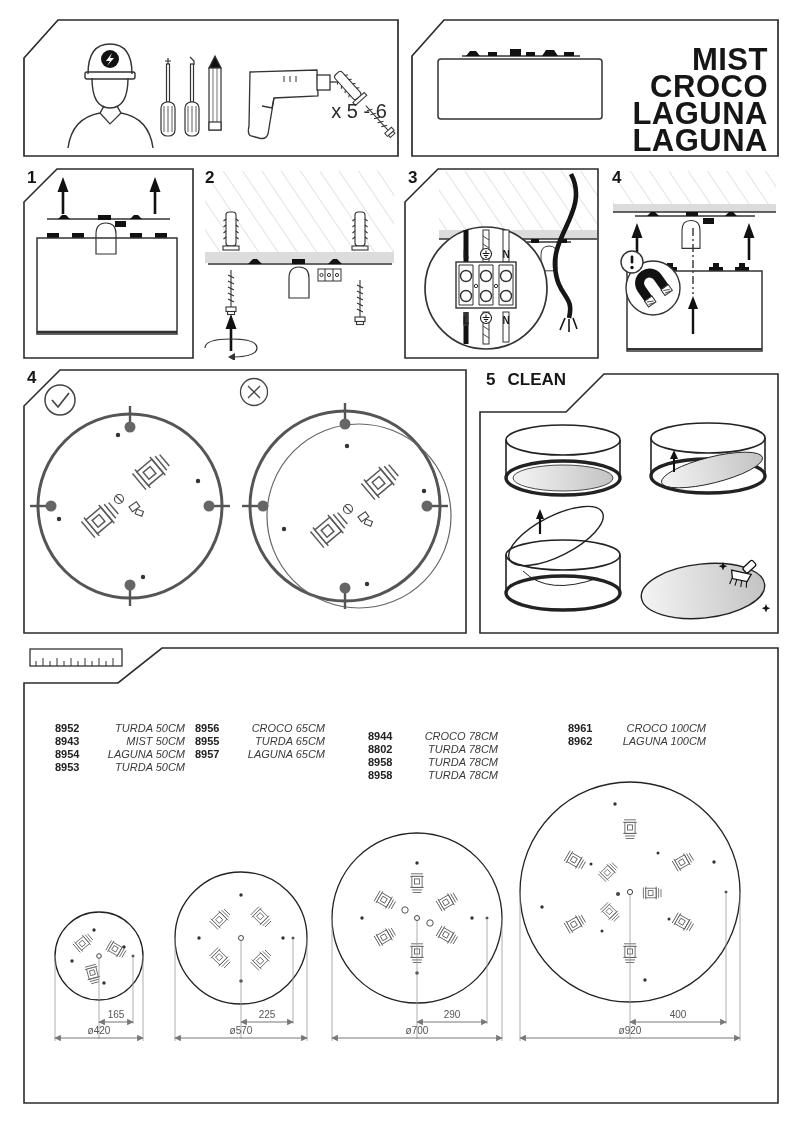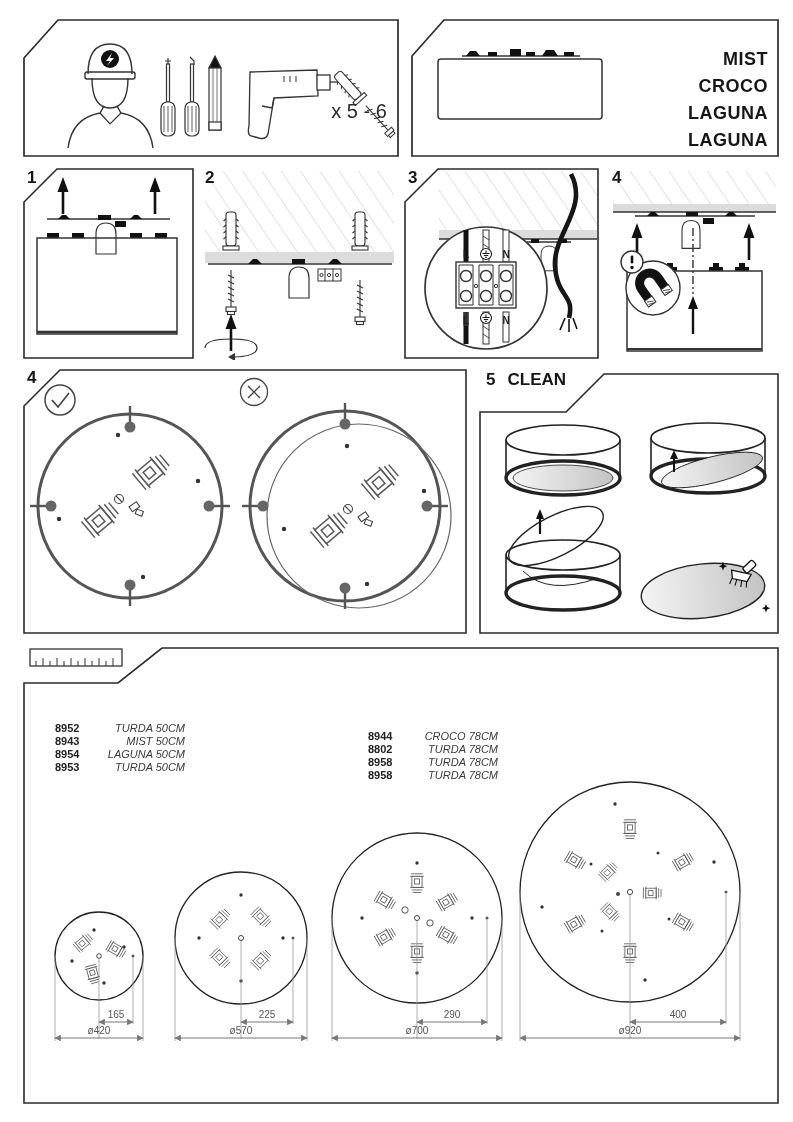--- a/index.html
+++ b/index.html
@@ -4,21 +4,21 @@
 <style>
   html,body{margin:0;padding:0;background:#e8e8e8;}
   .page{position:relative;width:793px;height:1122px;background:#ffffff;
         font-family:"Liberation Sans",sans-serif;color:#1c1c1c;overflow:hidden;}
   .panel{position:absolute;}
   .panel svg.art{position:absolute;left:0;top:0;}
   .num{position:absolute;top:2px;left:5px;font-weight:bold;font-size:17px;color:#161616;}
   .clean-title{position:absolute;top:4px;left:8px;font-weight:bold;font-size:17px;color:#161616;
                display:flex;gap:12px;}
   .models{position:absolute;right:12px;top:30px;text-align:right;font-weight:bold;
-          font-size:18px;line-height:27px;letter-spacing:.5px;color:#161616;}
+          font-size:31px;line-height:27px;letter-spacing:.5px;color:#161616;}
   .qty{position:absolute;left:300px;top:84px;width:74px;text-align:center;
        font-size:20px;color:#2b2b2b;}
   .pcol{position:absolute;font-size:11px;line-height:13px;color:#3a3a3a;}
   .prow{display:flex;}
   .pcode{font-weight:bold;width:34px;color:#222;}
   .pname{width:96px;text-align:right;font-style:italic;}
   .pname.wide{width:104px;}
 </style>
 </head>
 <body>
@@ -569,33 +569,57 @@
         </div>
     <div class="prow">
           <span class="pcode">8954</span>
           <span class="pname">LAGUNA 50CM</span>
         </div>
     <div class="prow">
           <span class="pcode">8953</span>
           <span class="pname">TURDA 50CM</span>
         </div>
   </div>
+  <div class="pcol" style="left:173px;top:77px">
+    <div class="prow">
+          <span class="pcode">8956</span>
+          <span class="pname">CROCO 65CM</span>
+        </div>
+    <div class="prow">
+          <span class="pcode">8955</span>
+          <span class="pname">TURDA 65CM</span>
+        </div>
+    <div class="prow">
+          <span class="pcode">8957</span>
+          <span class="pname">LAGUNA 65CM</span>
+        </div>
+  </div>
   <div class="pcol" style="left:346px;top:85px">
     <div class="prow">
           <span class="pcode">8944</span>
           <span class="pname">CROCO 78CM</span>
         </div>
     <div class="prow">
           <span class="pcode">8802</span>
           <span class="pname">TURDA 78CM</span>
         </div>
     <div class="prow">
           <span class="pcode">8958</span>
           <span class="pname">TURDA 78CM</span>
         </div>
     <div class="prow">
           <span class="pcode">8958</span>
           <span class="pname">TURDA 78CM</span>
         </div>
   </div>
+  <div class="pcol" style="left:546px;top:77px">
+    <div class="prow">
+          <span class="pcode">8961</span>
+          <span class="pname wide">CROCO 100CM</span>
+        </div>
+    <div class="prow">
+          <span class="pcode">8962</span>
+          <span class="pname wide">LAGUNA 100CM</span>
+        </div>
+  </div>
 </div>
 
 </div>
 
 </body></html>

